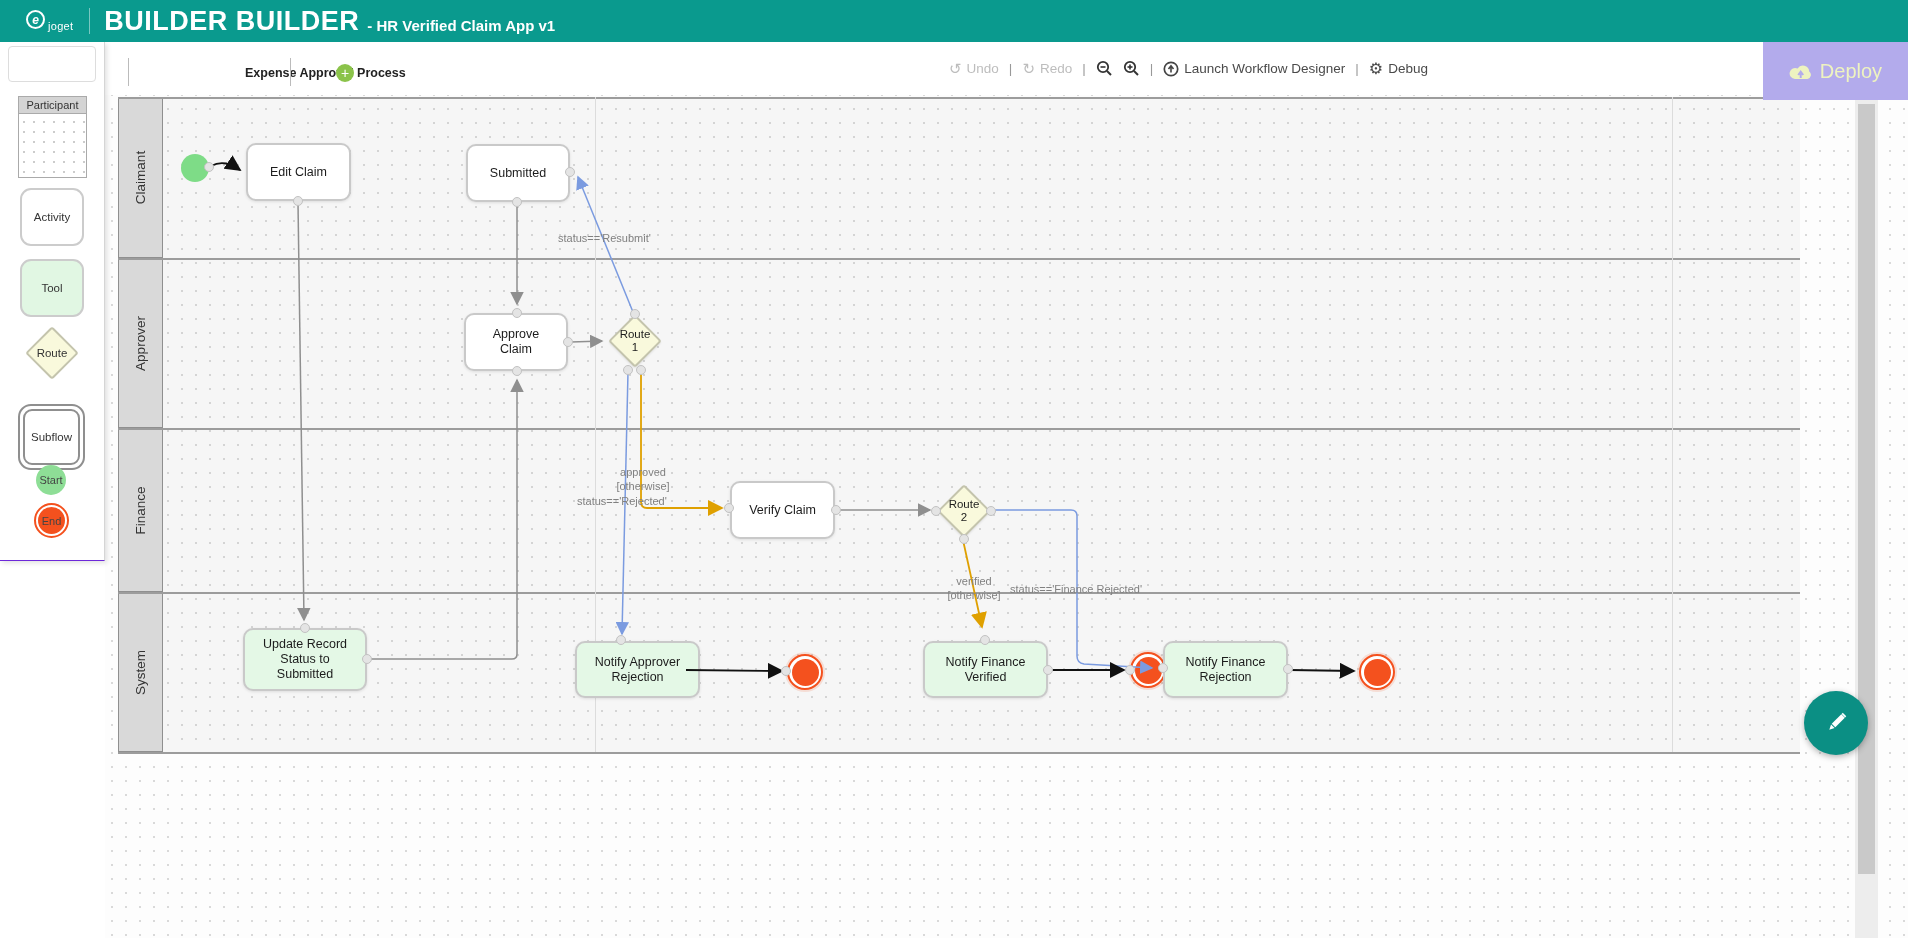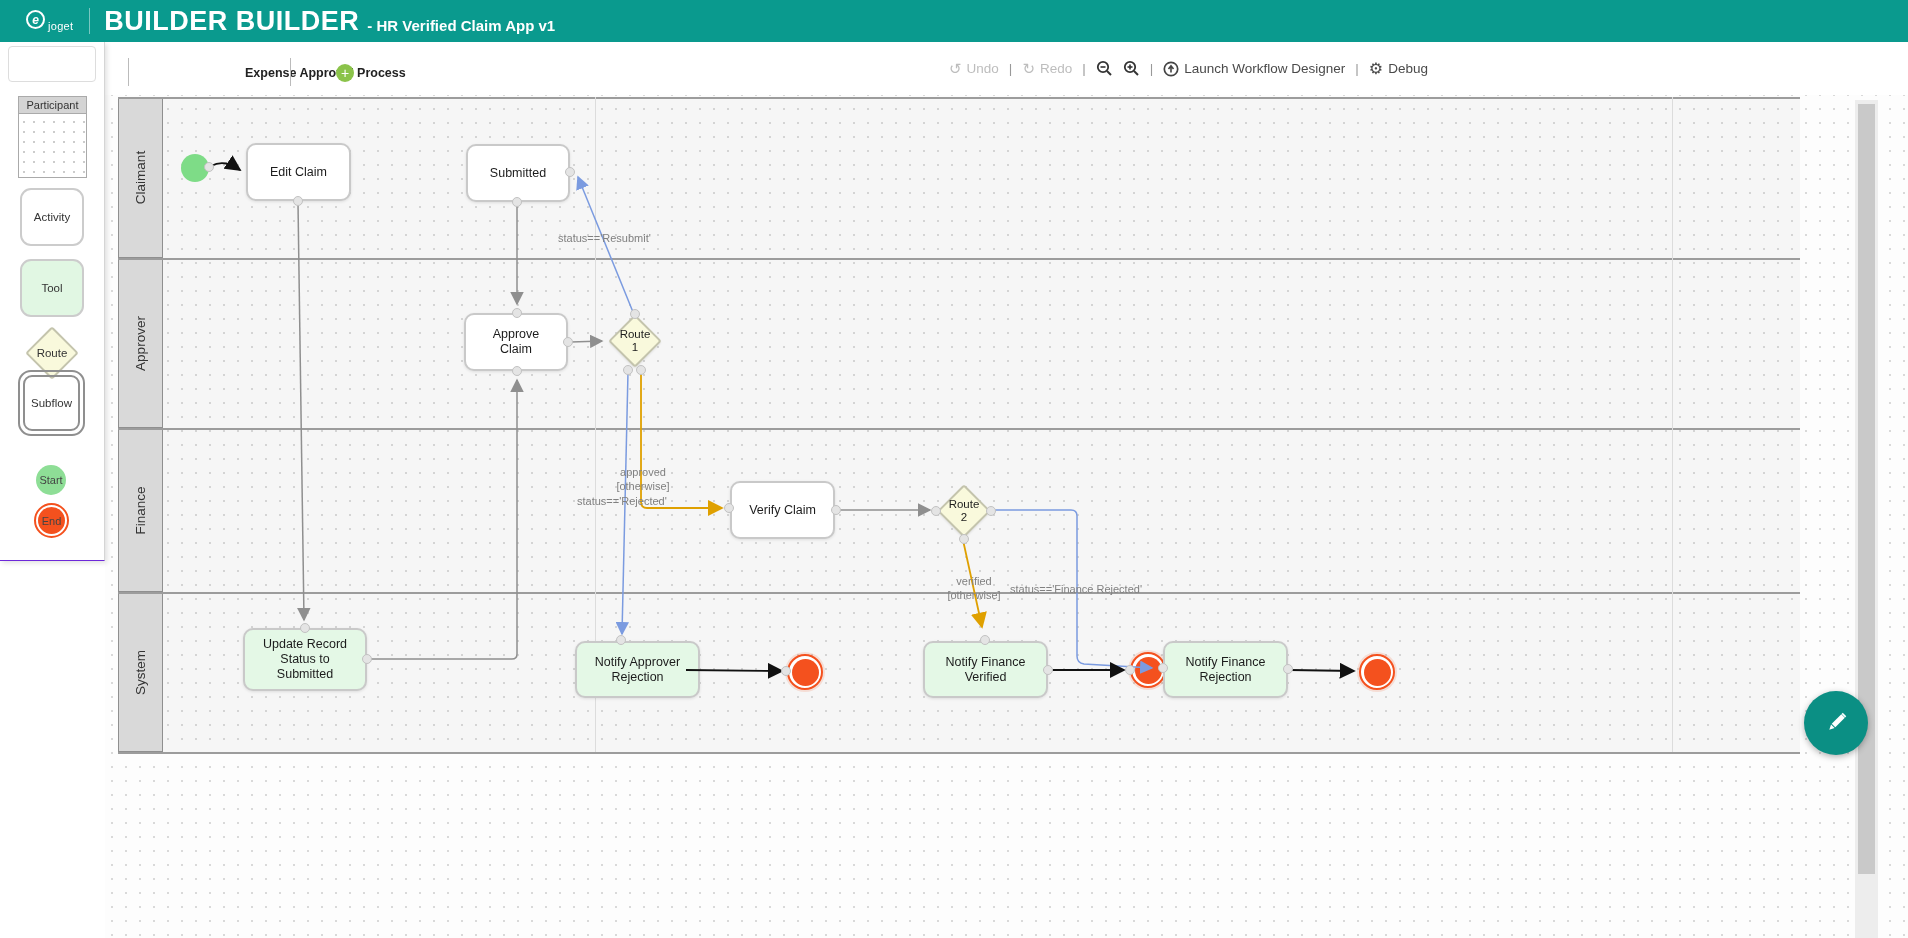--- a/index.html
+++ b/index.html
@@ -52,21 +52,21 @@
   
   .palette { position:absolute; left:0; top:42px; width:105px; height:519px; background:#fff; border-right:1px solid #d5d5d5; border-bottom:1px solid #6d28d9; box-shadow:2px 2px 5px rgba(0,0,0,.12); z-index:20; }
   .blank-box { position:absolute; left:8px; top:4px; width:88px; height:36px; background:#fff; border:1px solid #ddd; border-radius:4px; }
   .p-participant { position:absolute; left:18px; top:54px; width:69px; height:82px; border:1px solid #aaa; background-image:radial-gradient(#ccc .8px, transparent 1px); background-size:10px 10px; cursor:grab; }
   .p-participant .ph { height:17px; background:#d4d4d4; border-bottom:1px solid #aaa; text-align:center; font-size:11px; color:#333; line-height:16px; }
   .p-act { position:absolute; left:20px; top:146px; width:64px; height:58px; background:#fff; border:2.5px solid #ccc; border-radius:11px; display:flex; align-items:center; justify-content:center; font-size:11.5px; color:#333; cursor:grab; }
   .p-tool { top:217px; background:#e1f7e3; }
   .p-route { position:absolute; left:24px; top:283px; width:56px; height:56px; cursor:grab; }
   .p-route .dshape { position:absolute; left:9px; top:9px; width:38px; height:38px; background:#f9f9dc; border:2px solid #c4c4ad; border-radius:3px; transform:rotate(45deg); }
   .p-route .dlabel { position:absolute; inset:0; display:flex; align-items:center; justify-content:center; font-size:11.5px; color:#333; }
-  .p-subflow { position:absolute; left:18px; top:328px; width:67px; height:66px; border:2px solid #8f8f8f; border-radius:13px; padding:3px; cursor:grab; }
+  .p-subflow { position:absolute; left:18px; top:362px; width:67px; height:66px; border:2px solid #8f8f8f; border-radius:13px; padding:3px; cursor:grab; }
   .p-subflow .inner { width:100%; height:100%; border:2px solid #8f8f8f; border-radius:9px; display:flex; align-items:center; justify-content:center; font-size:11.5px; color:#333; }
   .p-start { position:absolute; left:36px; top:423px; width:30px; height:30px; border-radius:50%; background:#8ede96; display:flex; align-items:center; justify-content:center; font-size:11px; color:#444; cursor:grab; }
   .p-end { position:absolute; left:34px; top:461px; width:35px; height:35px; border-radius:50%; border:2px solid #f4511e; background:#fff; padding:2px; cursor:grab; }
   .p-end .end-core { display:flex; align-items:center; justify-content:center; font-size:11px; color:#444; }
 
   
   .vscroll { position:absolute; right:30px; top:100px; width:23px; height:838px; background:#ededed; z-index:5; }
   .vthumb { position:absolute; left:3px; width:17px; top:4px; height:770px; background:#c9c9c9; cursor:grab; }
   .fab { position:absolute; left:1804px; top:691px; width:64px; height:64px; border-radius:50%; background:#0b8f84; border:none; box-shadow:0 2px 6px rgba(0,0,0,.3); display:flex; align-items:center; justify-content:center; cursor:pointer; z-index:21; }
 </style>
@@ -124,20 +124,27 @@
             <path d="M8 11.5 V6 M5.5 8 L8 4.8 L10.5 8" fill="none" stroke="#444" stroke-width="1.6"></path>
           </svg>
         <span>Launch Workflow Designer</span>
       </span>
       <span class="tb-sep">|</span>
       <span class="tool-btn">
           <span class="glyph" style="font-size:16px">⚙</span>
           <span>Debug</span>
         </span>
     </div>
+    <button class="deploy">
+      <svg width="23" height="17" viewBox="0 0 23 17">
+          <path d="M6 16 A5.5 5.5 0 1 1 8.6 5.6 A6.3 6.3 0 0 1 20.2 8.5 A4.2 4.2 0 0 1 18.5 16 Z" fill="#eef3c0"></path>
+          <path d="M11.7 15 V10 M9.2 12 L11.7 8.6 L14.2 12" fill="none" stroke="#b3abec" stroke-width="2"></path>
+        </svg>
+      <span>Deploy</span>
+    </button>
   </div>
 
   <div class="canvas">
     <div class="pool-bg"></div>
 
     <div class="lane-hdr" style="top:9px; height:161px;">
         <span>Claimant</span>
       </div>
     <div class="lane-hdr" style="top:170px; height:170px;">
         <span>Approver</span>

